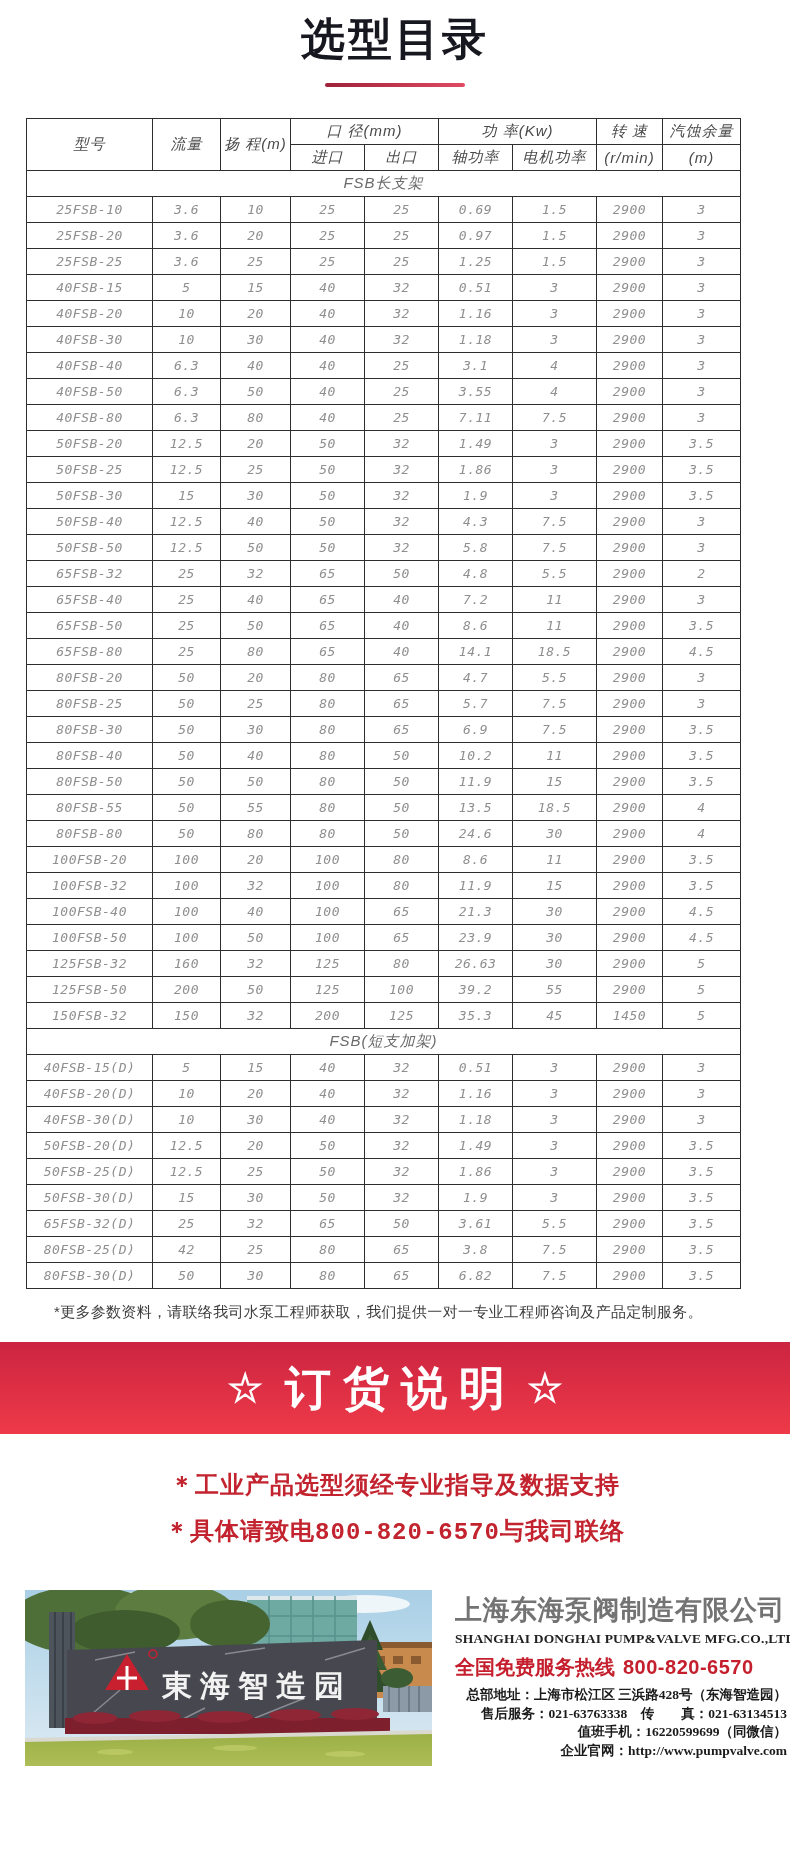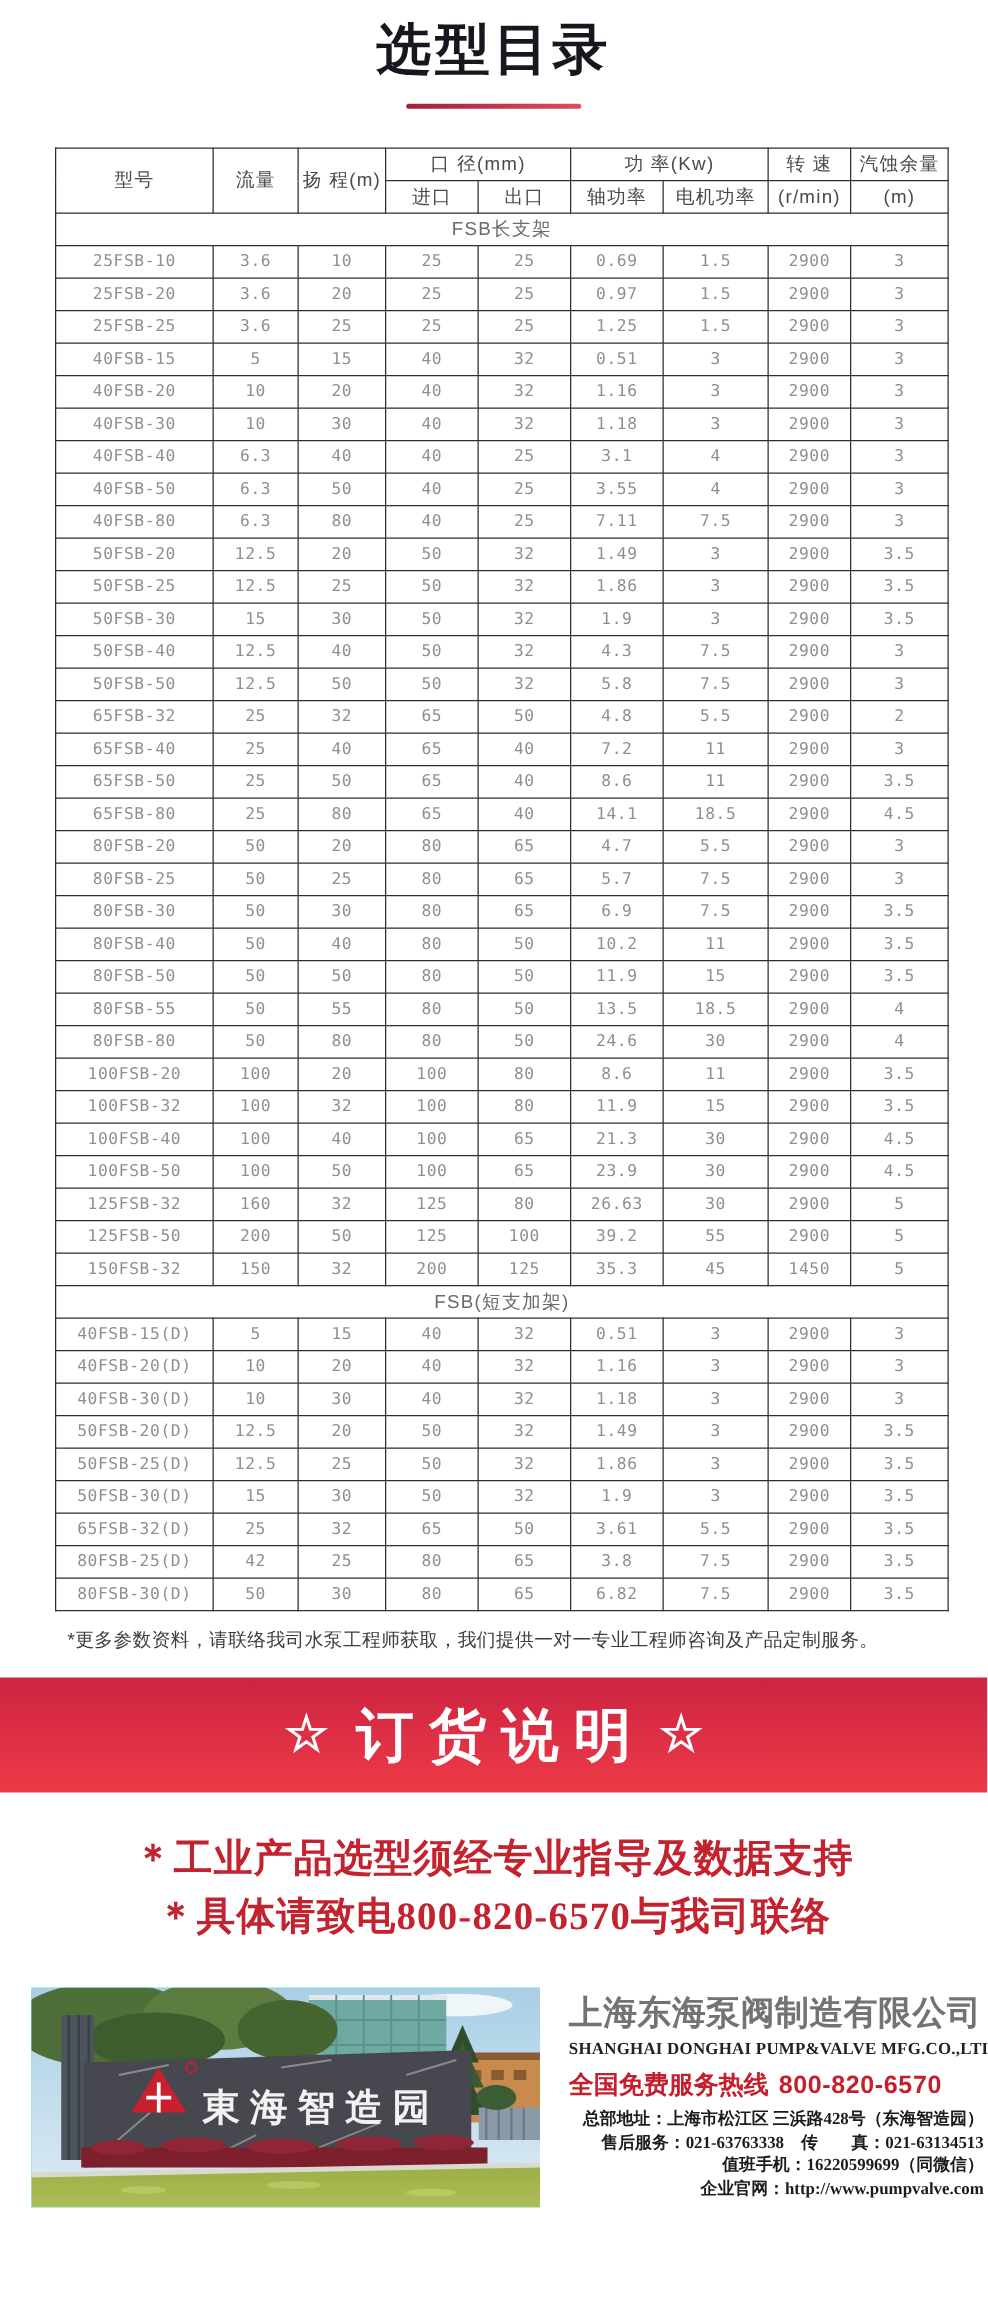--- a/index.html
+++ b/index.html
@@ -24,21 +24,21 @@
     font-family: "Liberation Sans", sans-serif;
   }
   .title-underline {
     width: 140px; height: 4px;
     margin: 14px auto 0 auto;
     border-radius: 2px;
     background: linear-gradient(90deg, #9e2238, #e04a63);
   }
 
   
-  .table-wrap { position: absolute; top: 118px; left: 44px; }
+  .table-wrap { position: absolute; top: 118px; left: 26px; font-style: italic; }
   table.spec-table {
     border-collapse: collapse;
     table-layout: fixed;
     width: 714px;
   }
   .spec-table th, .spec-table td {
     border: 1px solid #2e2e2e;
     height: 26px;
     padding: 0;
     text-align: center;
@@ -85,24 +85,24 @@
   .order-banner .banner-title {
     color: #ffffff; font-size: 46px; font-weight: 800;
     letter-spacing: 12px; margin: 0 10px 0 22px; line-height: 1;
     font-family: "Liberation Sans", sans-serif;
   }
 
   
   .notice {
     position: absolute; top: 1464px; left: 0; width: 790px;
     text-align: center;
-    font-family: Liberation Serif, serif;
+    font-family: Liberation Mono, monospace;
     font-weight: 700;
     color: #c2232e;
-    font-size: 31px;
+    font-size: 24px;
     line-height: 46px;
     letter-spacing: 1px;
   }
 
   
   .footer { position: absolute; top: 1590px; left: 25px; width: 744px; display: flex; }
   .photo {
     width: 407px; height: 176px; flex: 0 0 407px;
     overflow: hidden; background: #5eead4;
   }

